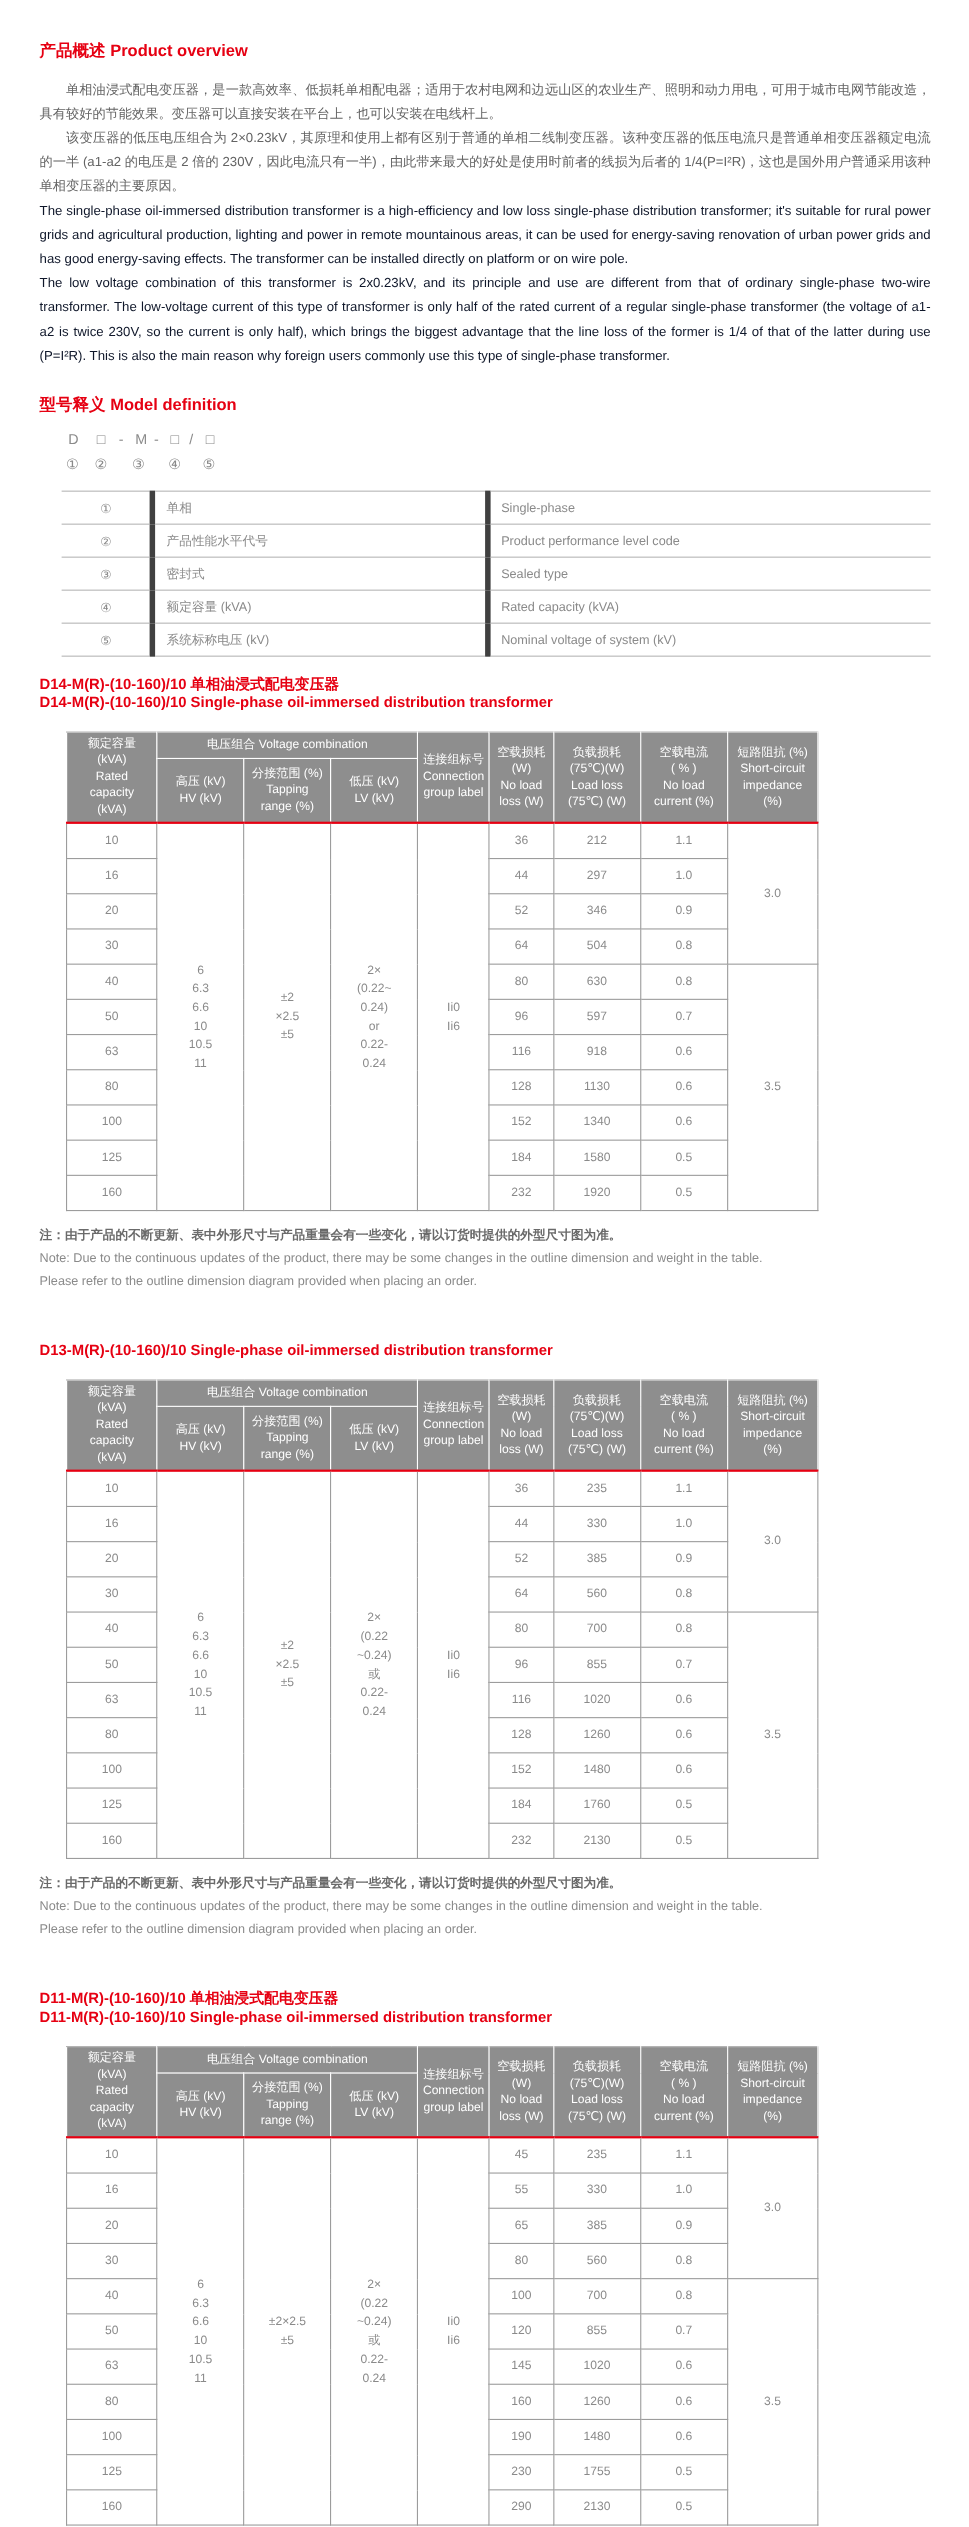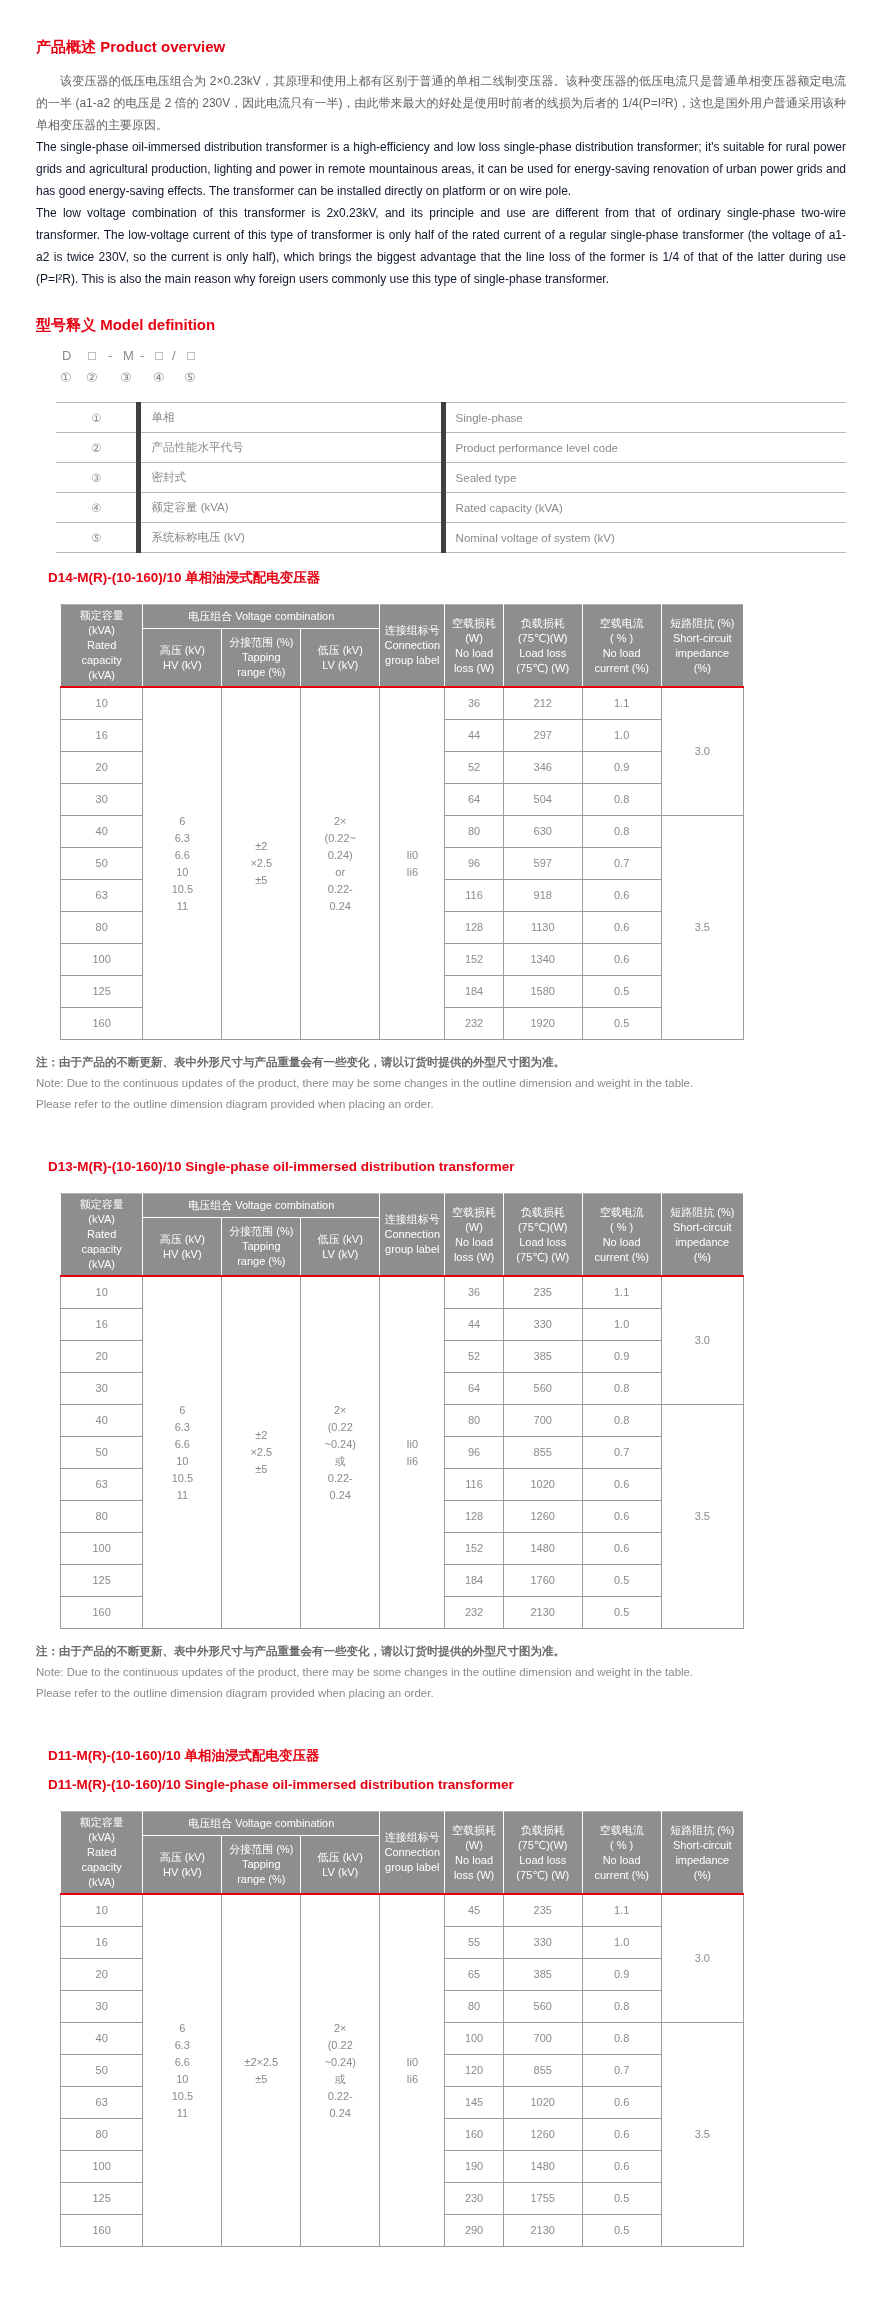--- a/index.html
+++ b/index.html
@@ -11,37 +11,38 @@
   p.en{color:#0f172a;}
   .model-code{position:relative;height:50px;margin:14px 0 4px 24px;font-size:13px;color:#8a8a8a;}
   .model-code span{position:absolute;top:0;}
   .model-code span.mark{top:22px;font-size:13px;}
   table.def{border-collapse:collapse;width:790px;margin-left:20px;table-layout:fixed;font-size:11.5px;color:#8a8a8a;}
   table.def td{border-top:1px solid #b6b6b6;border-bottom:1px solid #b6b6b6;height:25px;padding:2px 10px;}
   table.def td+td{border-left:5px solid #404040;}
   table.def td.no{text-align:center;padding:2px 0;}
   .section{margin-top:44px;}
   .section.first{margin-top:16px;}
-  .sec-title{color:#e60012;font-size:13.5px;font-weight:bold;line-height:17px;margin:12px;}
+  .sec-title{color:#e60012;font-size:13.5px;font-weight:bold;line-height:17px;margin:0;}
   .spec-wrap{margin-top:18px;}
   table.spec{border-collapse:collapse;width:684px;margin-left:24px;table-layout:fixed;font-size:11px;}
   table.spec th{background:#8e8e8e;color:#fff;font-weight:normal;border:1px solid #fff;border-top:1px solid #b3b3b3;padding:3px 2px;line-height:15px;font-size:11px;text-align:center;}
   table.spec tbody td{border:1px solid #9c9c9c;color:#8a8a8a;text-align:center;height:29px;line-height:15px;padding:1px 2px;}
   table.spec tbody tr.r0 td{border-top:2px solid #e60012;}
   table.spec td.merged{line-height:17px;}
   .note{margin:12px 0 0 0;}
   .note .n-cn{color:#6a6a6a;font-size:11.5px;line-height:20px;margin:0;text-align:left;text-indent:0;font-weight:bold;}
   .note .n-en{color:#8a8a8a;font-size:11.5px;line-height:19px;margin:2px 0 0 0;text-align:left;}
 </style>
 </head>
 <body>
 
 <div class="page">
 
   <h2>产品概述 Product overview</h2>
+  <p class="cn">单相油浸式配电变压器，是一款高效率、低损耗单相配电器；适用于农村电网和边远山区的农业生产、照明和动力用电，可用于城市电网节能改造，具有较好的节能效果。变压器可以直接安装在平台上，也可以安装在电线杆上。</p>
   <p class="cn">该变压器的低压电压组合为 2×0.23kV，其原理和使用上都有区别于普通的单相二线制变压器。该种变压器的低压电流只是普通单相变压器额定电流的一半 (a1-a2 的电压是 2 倍的 230V，因此电流只有一半)，由此带来最大的好处是使用时前者的线损为后者的 1/4(P=I²R)，这也是国外用户普通采用该种单相变压器的主要原因。</p>
   <p class="en">The single-phase oil-immersed distribution transformer is a high-efficiency and low loss single-phase distribution transformer; it's suitable for rural power grids and agricultural production, lighting and power in remote mountainous areas, it can be used for energy-saving renovation of urban power grids and has good energy-saving effects. The transformer can be installed directly on platform or on wire pole.</p>
   <p class="en">The low voltage combination of this transformer is 2x0.23kV, and its principle and use are different from that of ordinary single-phase two-wire transformer. The low-voltage current of this type of transformer is only half of the rated current of a regular single-phase transformer (the voltage of a1-a2 is twice 230V, so the current is only half), which brings the biggest advantage that the line loss of the former is 1/4 of that of the latter during use (P=I²R). This is also the main reason why foreign users commonly use this type of single-phase transformer.</p>
 
   <h2 style="margin-top:26px;">型号释义 Model definition</h2>
 
   <div class="model-code">
     <span style="left:2px">D</span>
     <span style="left:28px">□</span>
     <span style="left:48px">-</span>
@@ -87,20 +88,21 @@
       <tr>
         <td class="no">⑤</td>
         <td>系统标称电压 (kV)</td>
         <td>Nominal voltage of system (kV)</td>
       </tr>
     </tbody>
   </table>
 
   <div class="section first">
     <p class="sec-title">D14-M(R)-(10-160)/10 单相油浸式配电变压器</p>
+    <p class="sec-title">D14-M(R)-(10-160)/10 Single-phase oil-immersed distribution transformer</p>
     <div class="spec-wrap">
         <table class="spec">
           <colgroup>
             <col style="width:12%">
             <col style="width:11.5%">
             <col style="width:11.5%">
             <col style="width:11.5%">
             <col style="width:9.5%">
             <col style="width:8.5%">
             <col style="width:11.5%">

